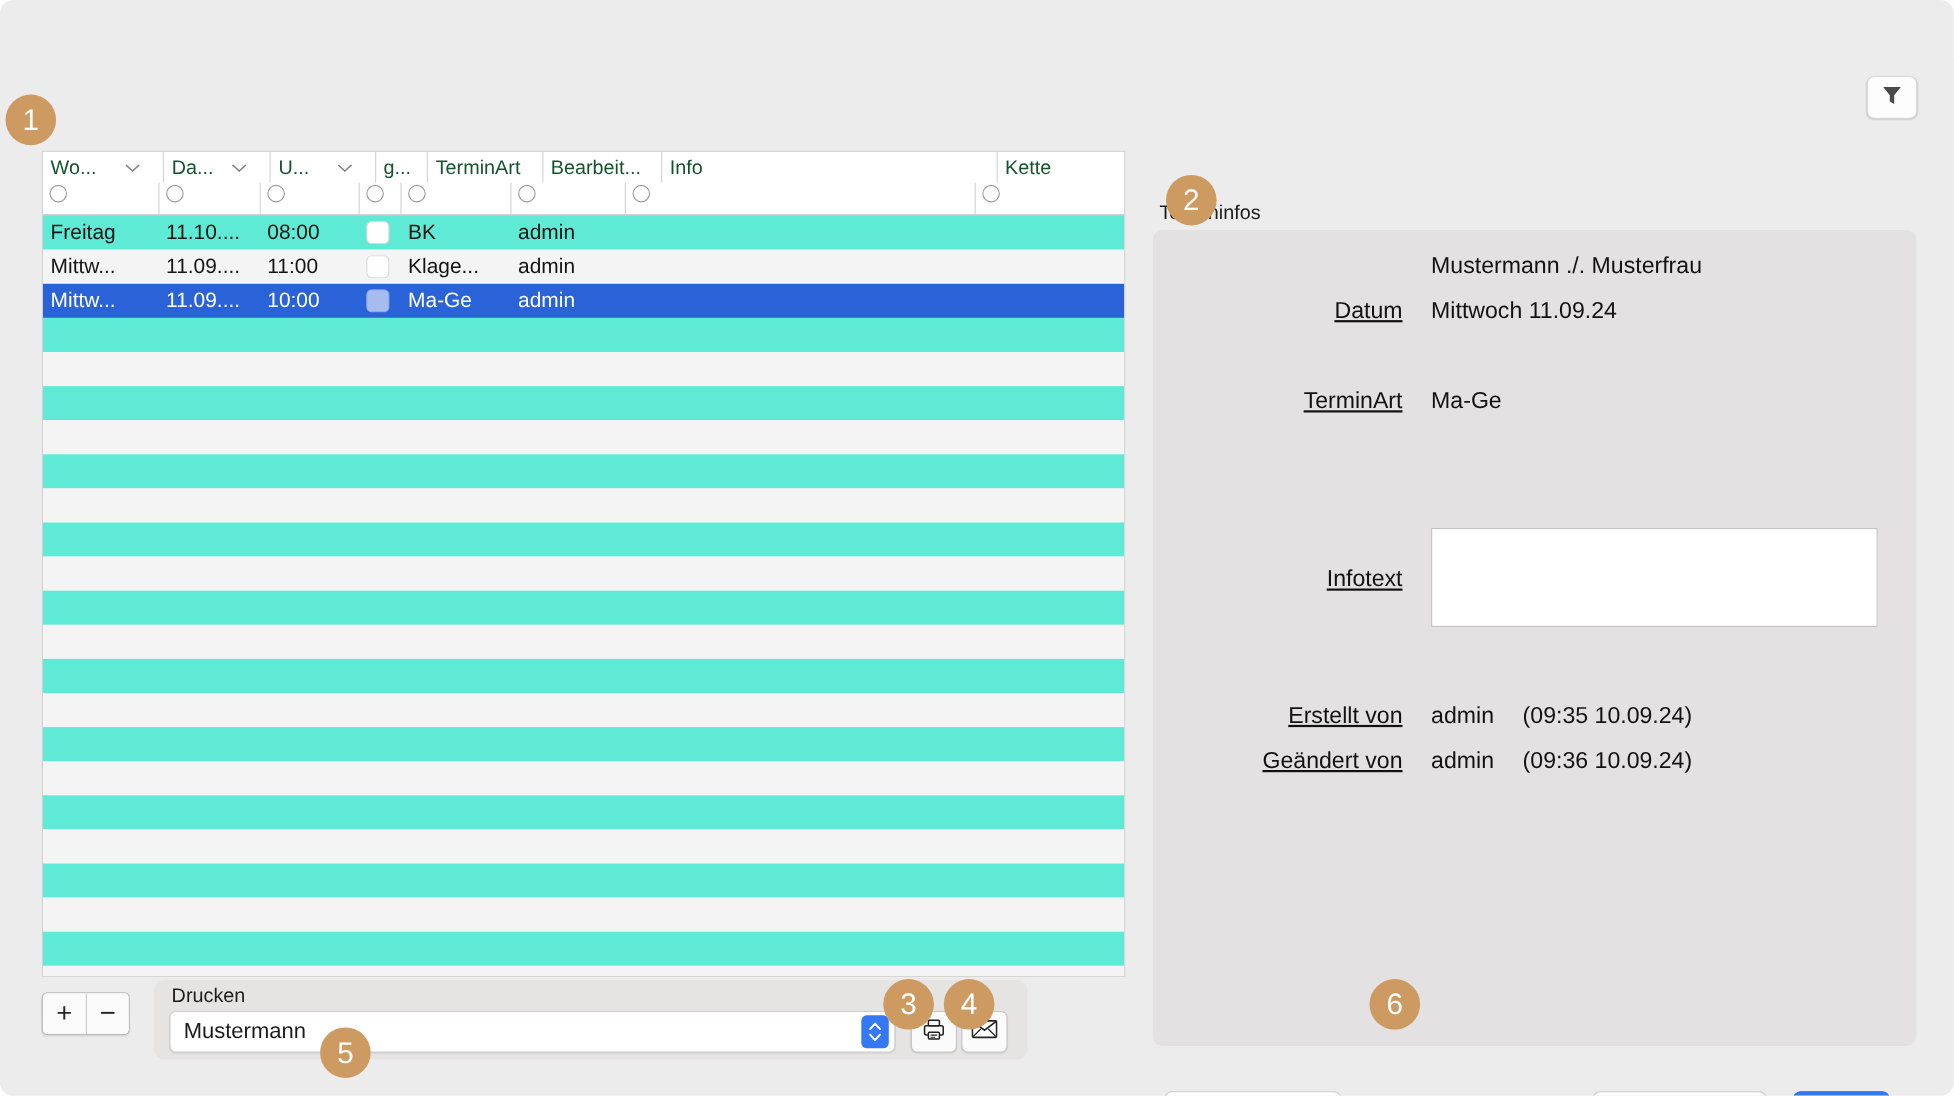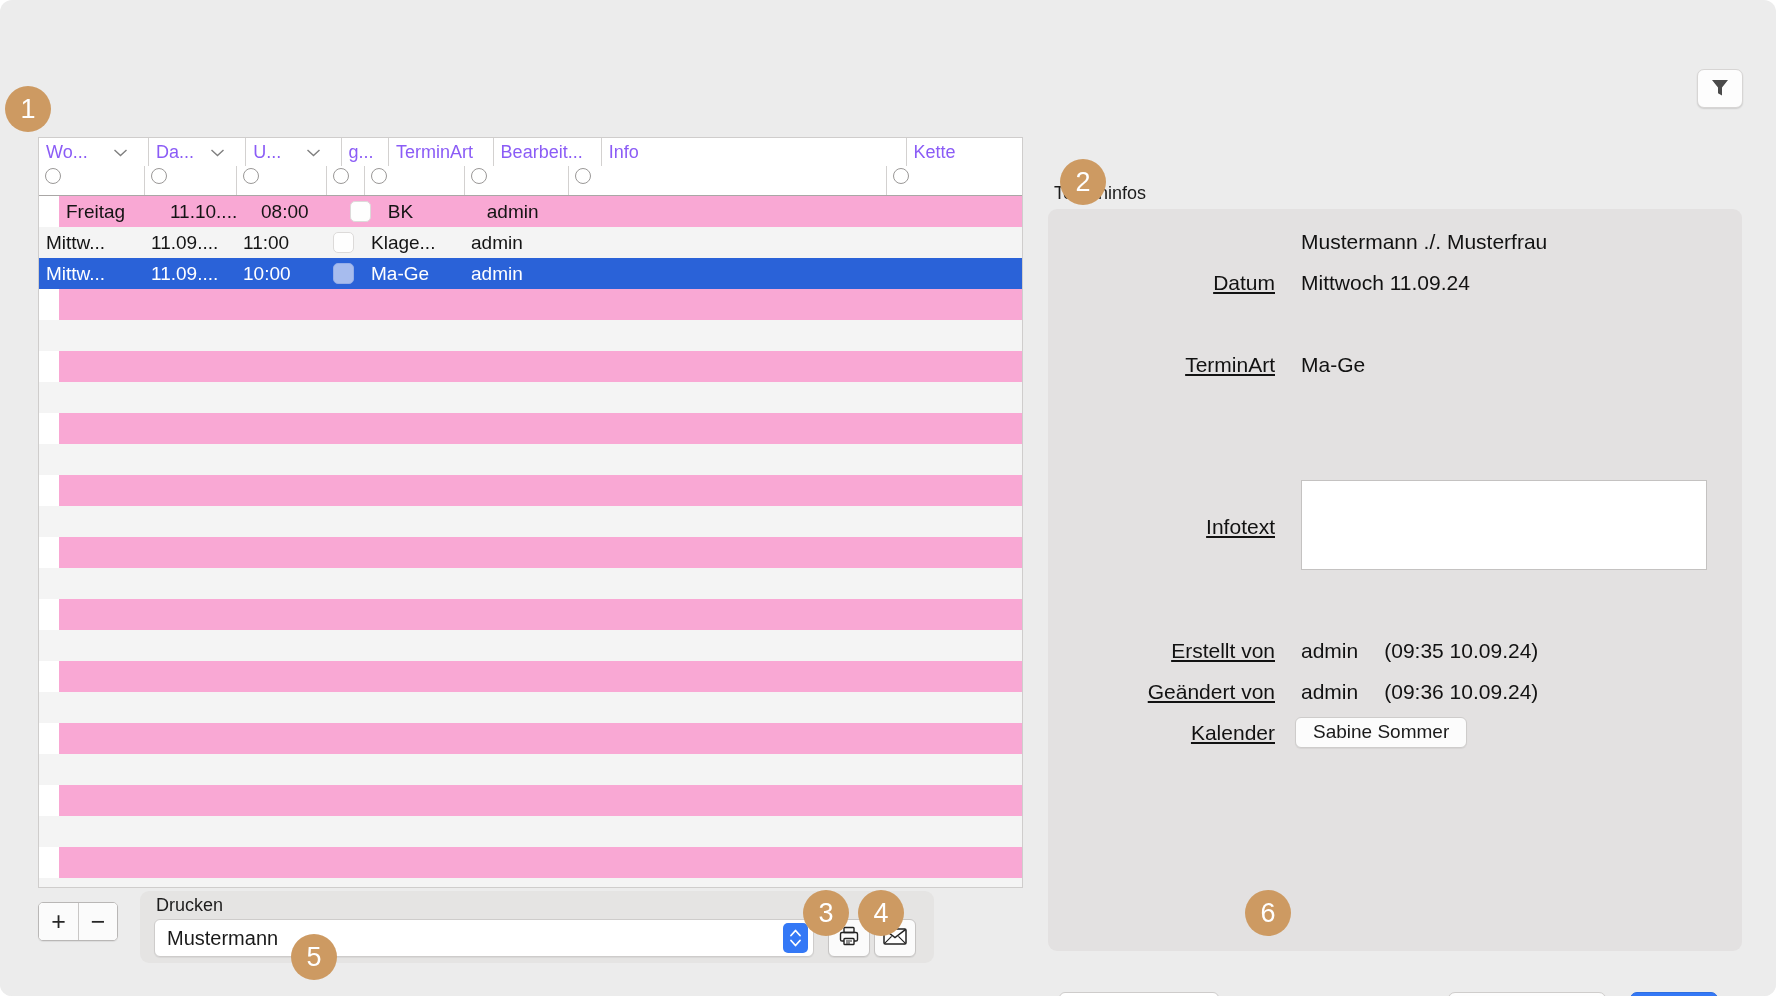--- a/index.html
+++ b/index.html
@@ -64,21 +64,21 @@
   .table-wrap {
     position: absolute; left: 38px; top: 85px;
     width: 985px; height: 751px;
     background: #ffffff;
     border: 1px solid #cfcdcc;
     overflow: hidden;
   }
   .thead {
     display: flex; height: 28px;
     background: #ffffff;
-    font-size: 18px; color: #8b5cf6; gap: 12px;
+    font-size: 18px; color: #14532d; gap: 12px;
   }
   .th {
     position: relative;
     display: flex; align-items: center;
     padding-left: 7px;
     border-left: 1px solid #d3d1d0;
     white-space: nowrap; overflow: hidden;
   }
   .th:first-child { border-left: none; }
   .th .chev {
@@ -101,21 +101,21 @@
   .radio {
     width: 16px; height: 16px;
     border: 1.4px solid #9a9897;
     border-radius: 50%;
     background: #fff;
   }
   .trow {
     display: flex; height: 31px; align-items: center;
     font-size: 19px; color: #141414;
   }
-  .trow.odd  { background: #f9a8d4; margin-left: 20px; }
+  .trow.odd  { background: #5eead4; }
   .trow.even { background: #f4f4f4; }
   .trow.sel  { background: #2a62d8; color: #ffffff; }
   .td {
     padding-left: 7px;
     white-space: nowrap; overflow: hidden;
     display: flex; align-items: center;
   }
   .swatch {
     width: 21px; height: 21px;
     border-radius: 5px;
@@ -496,26 +496,20 @@
         <div class="fvalue">admin</div>
         <div class="fvalue sub">(09:35 10.09.24)</div>
       </div>
 
       <div class="frow" style="top:471px">
         <div class="flabel">Geändert von</div>
         <div class="fvalue">admin</div>
         <div class="fvalue sub">(09:36 10.09.24)</div>
       </div>
 
-      <div class="frow" style="top:508px; align-items:center;">
-        <div class="flabel">Kalender</div>
-        <div class="fvalue" style="padding-left:20px">
-          <span class="pill">Sabine Sommer</span>
-        </div>
-      </div>
     </div>
 
     <div class="btn btn-secondary" style="left:1448px; top:940px; width:158px;">Zum Termin</div>
     <div class="btn btn-primary" style="left:1630px; top:940px; width:88px;">OK</div>
 
     <div class="badge" style="left:5px;  top:34px;">1</div>
     <div class="badge" style="left:1060px; top:107px;">2</div>
     <div class="badge" style="left:803px; top:838px;">3</div>
     <div class="badge" style="left:858px; top:838px;">4</div>
     <div class="badge" style="left:291px; top:882px;">5</div>

